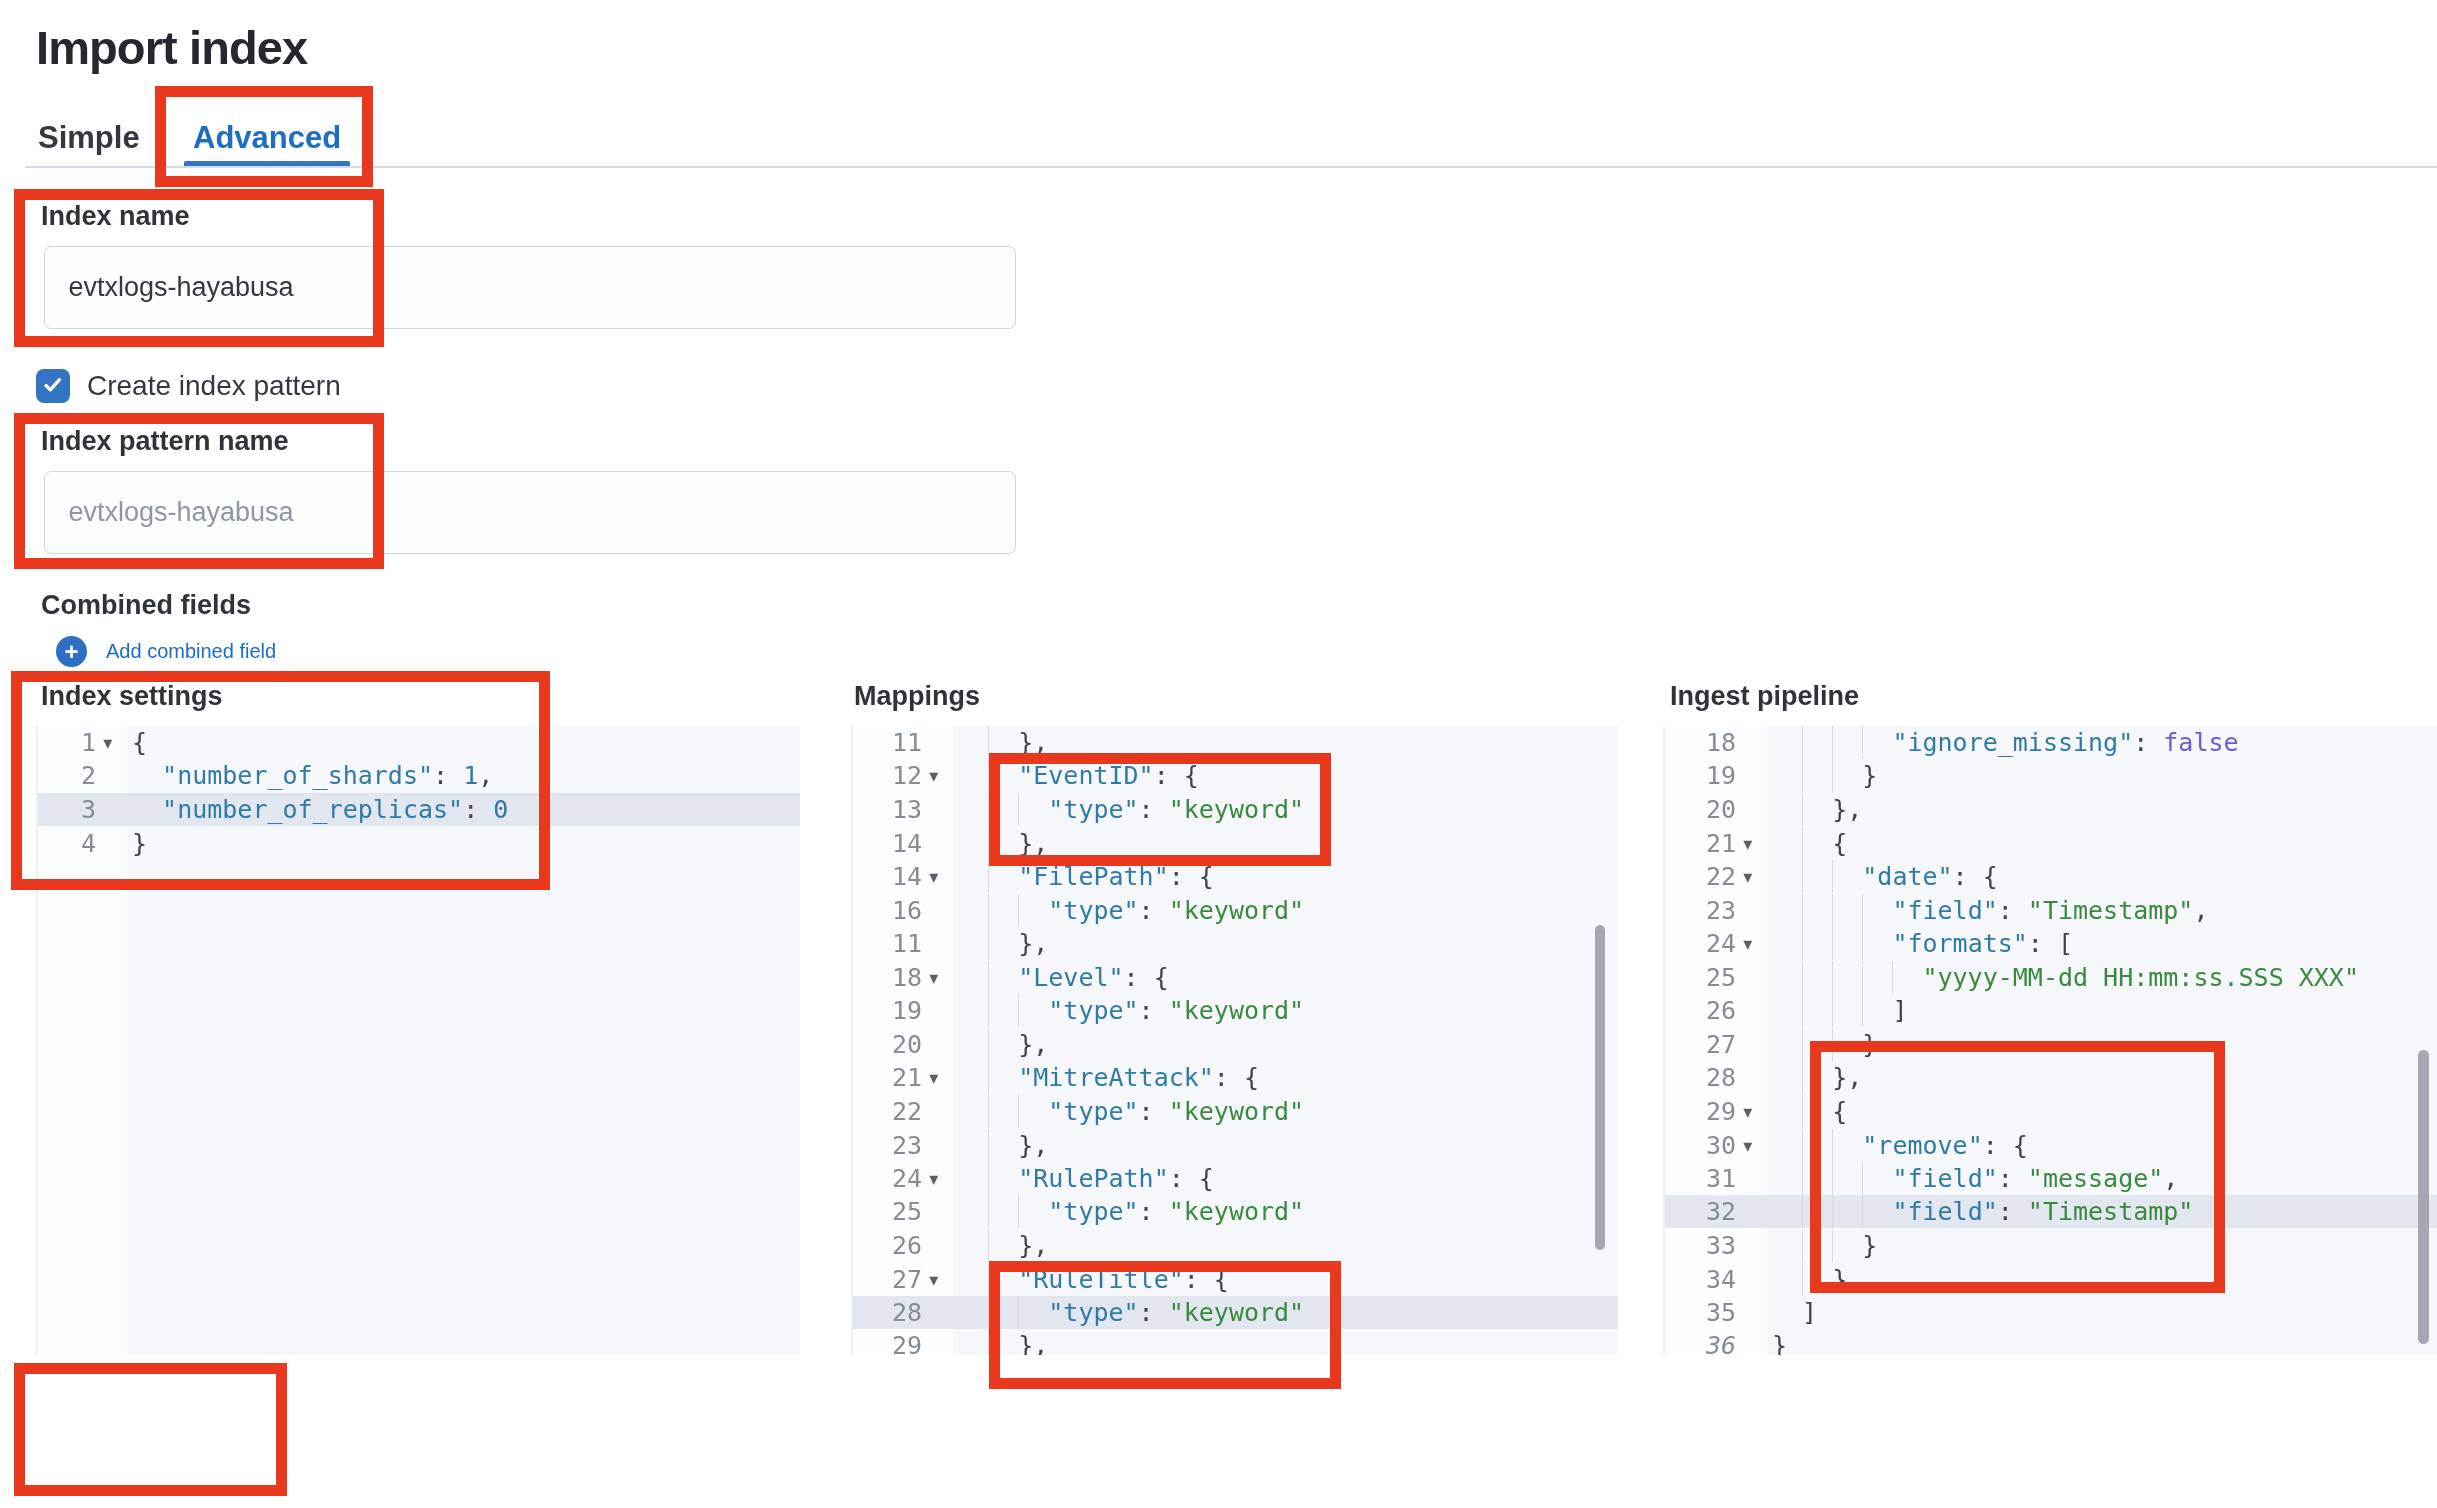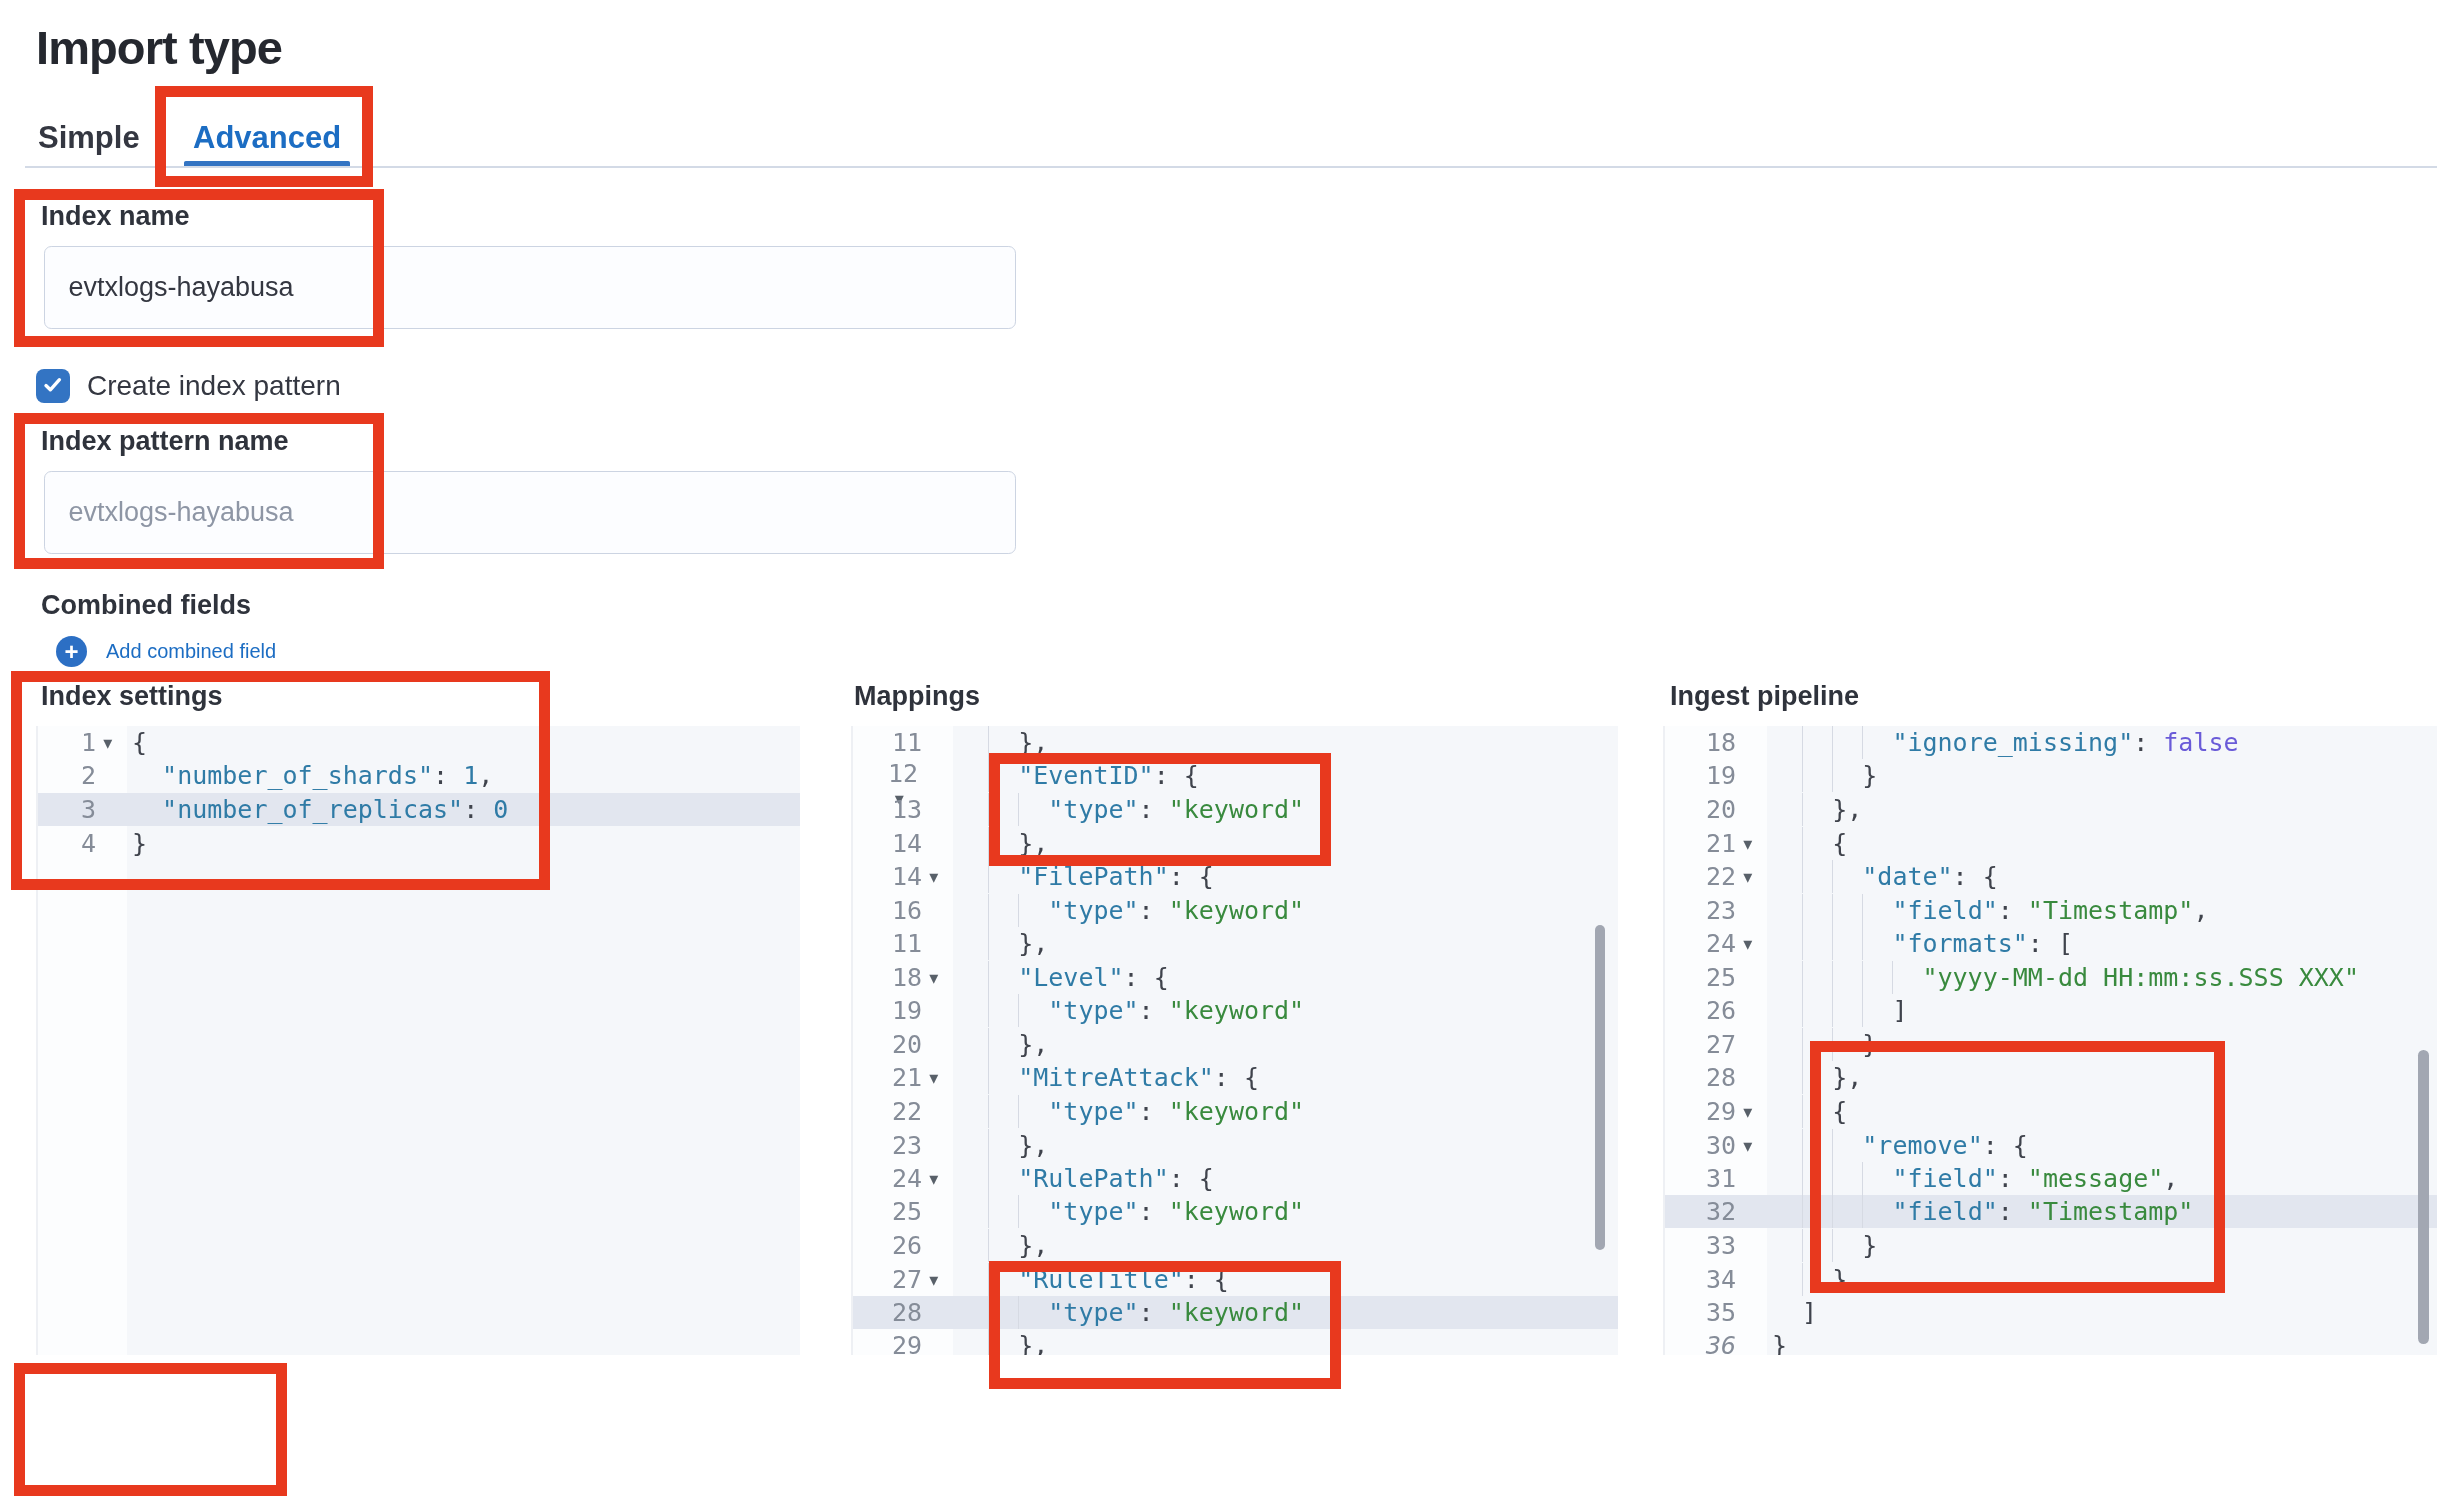--- a/index.html
+++ b/index.html
@@ -71,21 +71,21 @@
 
   
   .annotation { position:absolute; border:11.7px solid #e8391e; background:transparent;
                 pointer-events:none; z-index:50; }
 </style>
 </head>
 <body>
 
 <div id="canvas">
 
-  <div class="abs page-title">Import type</div>
+  <div class="abs page-title">Import index</div>
 
   <div class="abs tab tab-simple">Simple</div>
   <div class="abs tab tab-advanced">Advanced</div>
   <div class="abs tab-underline"></div>
   <div class="abs tabs-divider"></div>
 
   <div class="abs field-label lbl-index-name">Index name</div>
   <input class="abs text-input input-index-name" type="text" value="evtxlogs-hayabusa" style="">
 
   <div class="abs checkbox-row">
@@ -137,21 +137,21 @@
       </div>
       <div class="abs editor-title" style="left: 854px;">Mappings</div>
       <div class="editor" style="left: 851px; width: 767px;">
         <div class="ed-gutter" style="width: 100px;"></div>
         <div class="ed-content" style="left: 100px; width: 667px;"></div>
         <div class="gcell" style="top: 0px; height: 33px; width: 100px;">
           <span class="lnum">11</span>
           <span class="fa"></span>
         </div>
         <div class="cline" style="left: 105px; top: 0px; height: 33px; width: 662px;"><span class="iu"></span><span class="iu ig"></span><span class="t-p">},</span></div>
-        <div class="gcell" style="top: 33px; height: 33px; width: 100px; flex-direction: column;">
+        <div class="gcell" style="top: 33px; height: 33px; width: 100px;">
           <span class="lnum">12</span>
           <span class="fa">▾</span>
         </div>
         <div class="cline" style="left: 105px; top: 33px; height: 33px; width: 662px;"><span class="iu"></span><span class="iu ig"></span><span class="t-k">"EventID"</span><span class="t-p">: {</span></div>
         <div class="gcell" style="top: 67px; height: 33px; width: 100px;">
           <span class="lnum">13</span>
           <span class="fa"></span>
         </div>
         <div class="cline" style="left: 105px; top: 67px; height: 33px; width: 662px;"><span class="iu"></span><span class="iu ig"></span><span class="iu ig"></span><span class="t-k">"type"</span><span class="t-p">: </span><span class="t-s">"keyword"</span></div>
         <div class="gcell" style="top: 101px; height: 33px; width: 100px;">

